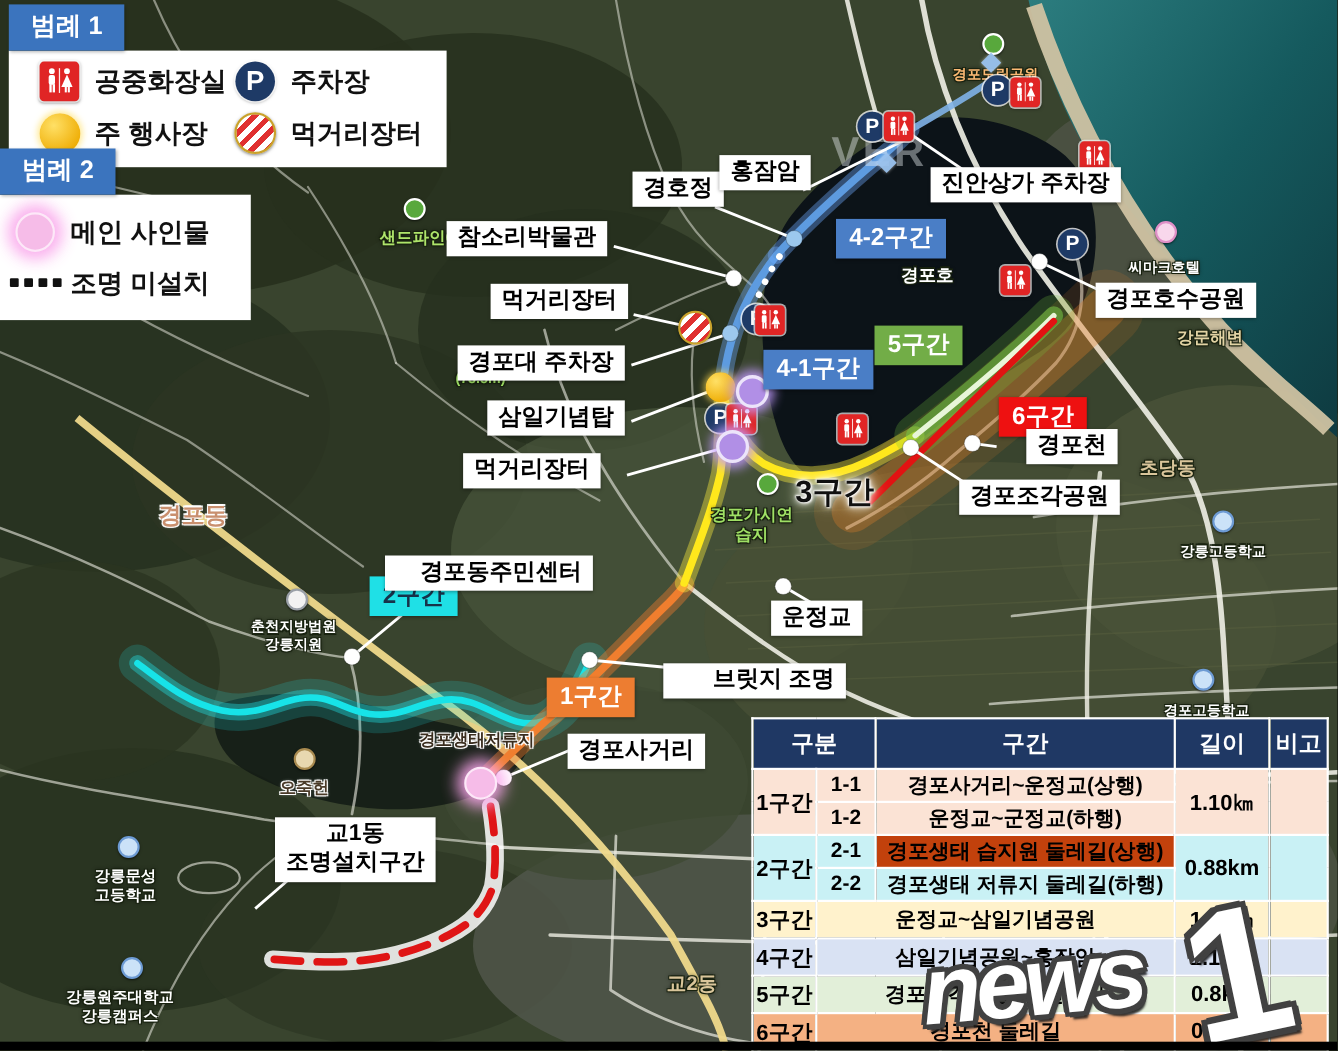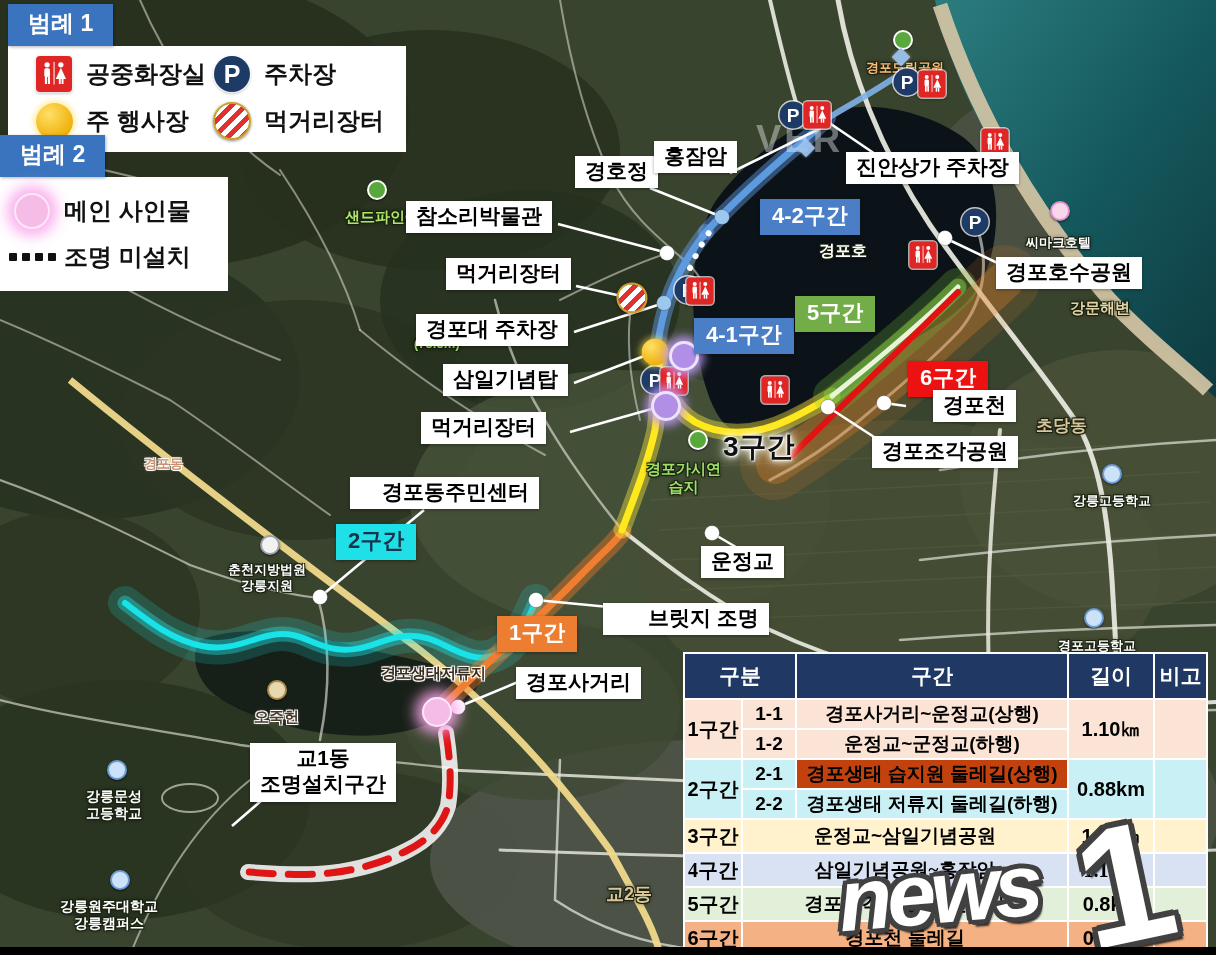--- a/index.html
+++ b/index.html
@@ -246,21 +246,21 @@
       <div class="mlab dark" style="left: 1070px; top: 299px; color: rgb(226, 211, 164); font-size: 15px; position: absolute;">강문해변</div>
       <div class="mlab dark" style="left: 1036px; top: 416px; color: rgb(217, 197, 155); font-size: 17px; position: absolute;">초당동</div>
       <div class="mlab dark" style="left: 1073px; top: 493px; color: rgb(255, 255, 255); font-size: 13px; position: absolute;">강릉고등학교</div>
       <span class="map-ic school" style="left: 1112px; top: 474px;"></span>
       <div class="mlab dark" style="left: 1058px; top: 638px; color: rgb(255, 255, 255); font-size: 13px; position: absolute;">경포고등학교</div>
       <span class="map-ic school" style="left: 1094px; top: 618px;"></span>
       <div class="mlab dark" style="left: 646px; top: 460px; color: rgb(159, 224, 101); font-size: 15px; position: absolute;">경포가시연
 습지</div>
       <span class="map-ic green" style="left: 698px; top: 440px;"></span>
       <div class="mlab dark" style="left: 414px; top: 336px; color: rgb(159, 224, 101); font-size: 13px; position: absolute;">(73.5m)</div>
-      <div class="mlab light" style="left: 144px; top: 456px; color: rgb(201, 143, 110); font-size: 13px; position: absolute;">경포동</div>
+      <div class="mlab light" style="left: 144px; top: 456px; color: rgb(201, 143, 110); font-size: 21px; position: absolute;">경포동</div>
       <div class="mlab dark" style="left: 228px; top: 562px; color: rgb(255, 255, 255); font-size: 13px; position: absolute;">춘천지방법원
 강릉지원</div>
       <span class="map-ic court" style="left: 270px; top: 545px;"></span>
       <div class="mlab light" style="left: 381px; top: 664px; color: rgb(58, 45, 30); font-size: 15px; position: absolute;">경포생태저류지</div>
       <div class="mlab light" style="left: 254px; top: 708px; color: rgb(74, 58, 40); font-size: 15px; position: absolute;">오죽헌</div>
       <span class="map-ic temple" style="left: 277px; top: 690px;"></span>
       <div class="mlab dark" style="left: 86px; top: 788px; color: rgb(255, 255, 255); font-size: 14px; position: absolute;">강릉문성
 고등학교</div>
       <span class="map-ic school" style="left: 117px; top: 770px;"></span>
       <div class="mlab dark" style="left: 60px; top: 898px; color: rgb(255, 255, 255); font-size: 14px; position: absolute;">강릉원주대학교
@@ -436,21 +436,21 @@
     </div>
   <div id="callouts">
       <div class="callout" style="left: 575px; top: 156px;">경호정</div>
       <div class="callout" style="left: 654px; top: 141px;">홍잠암</div>
       <div class="callout" style="left: 846px; top: 152px;">진안상가 주차장</div>
       <div class="callout" style="left: 406px; top: 201px;">참소리박물관</div>
       <div class="callout" style="left: 446px; top: 258px;">먹거리장터</div>
       <div class="callout" style="left: 416px; top: 314px;">경포대 주차장</div>
       <div class="callout" style="left: 443px; top: 364px;">삼일기념탑</div>
       <div class="callout" style="left: 421px; top: 412px;">먹거리장터</div>
-      <div class="callout" style="left: 350px; top: 477px; padding-left: 32px;">경포동주민센터</div>
+      <div class="callout" style="left: 350px; top: 505px; padding-left: 32px;">경포동주민센터</div>
       <div class="callout" style="left: 996px; top: 257px;">경포호수공원</div>
       <div class="callout" style="left: 933px; top: 390px;">경포천</div>
       <div class="callout" style="left: 872px; top: 436px;">경포조각공원</div>
       <div class="callout" style="left: 701px; top: 546px;">운정교</div>
       <div class="callout" style="left: 603px; top: 603px; padding-left: 45px;">브릿지 조명</div>
       <div class="callout" style="left: 516px; top: 667px;">경포사거리</div>
       <div class="callout" style="left: 250px; top: 743px;">교1동
 조명설치구간</div>
     </div>
 
@@ -559,21 +559,21 @@
           <tr style="height: 30px;">
             <td class="c-sub" style="background: rgb(201, 241, 245);">2-2</td>
             <td class="c-desc" style="background: rgb(201, 241, 245);">경포생태 저류지 둘레길(하행)</td>
           </tr>
           <tr style="height: 34px;">
             <td class="c-group" rowspan="1" style="background: rgb(255, 242, 204);">3구간</td>
             <td class="c-desc" colspan="2" style="background: rgb(255, 242, 204);">운정교~삼일기념공원</td>
             <td class="c-len" rowspan="1" style="background: rgb(255, 242, 204);">1.28㎞</td>
             <td class="c-note" rowspan="1" style="background: rgb(255, 242, 204);"></td>
           </tr>
-          <tr style="height: 34px; font-family: Liberation Serif, serif;">
+          <tr style="height: 34px;">
             <td class="c-group" rowspan="1" style="background: rgb(217, 226, 243);">4구간</td>
             <td class="c-desc" colspan="2" style="background: rgb(217, 226, 243);">삼일기념공원~홍잠암</td>
             <td class="c-len" rowspan="1" style="background: rgb(217, 226, 243);">1.17㎞</td>
             <td class="c-note" rowspan="1" style="background: rgb(217, 226, 243);"></td>
           </tr>
           <tr style="height: 34px;">
             <td class="c-group" rowspan="1" style="background: rgb(226, 239, 217);">5구간</td>
             <td class="c-desc" colspan="2" style="background: rgb(226, 239, 217);">경포조각공원~진안상가</td>
             <td class="c-len" rowspan="1" style="background: rgb(226, 239, 217);">0.8km</td>
             <td class="c-note" rowspan="1" style="background: rgb(226, 239, 217);"></td>

